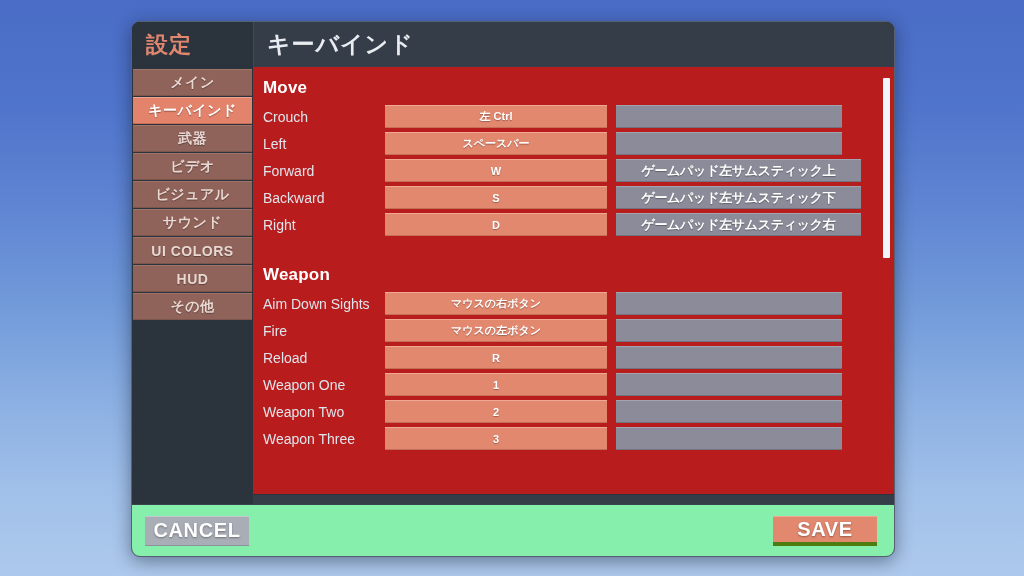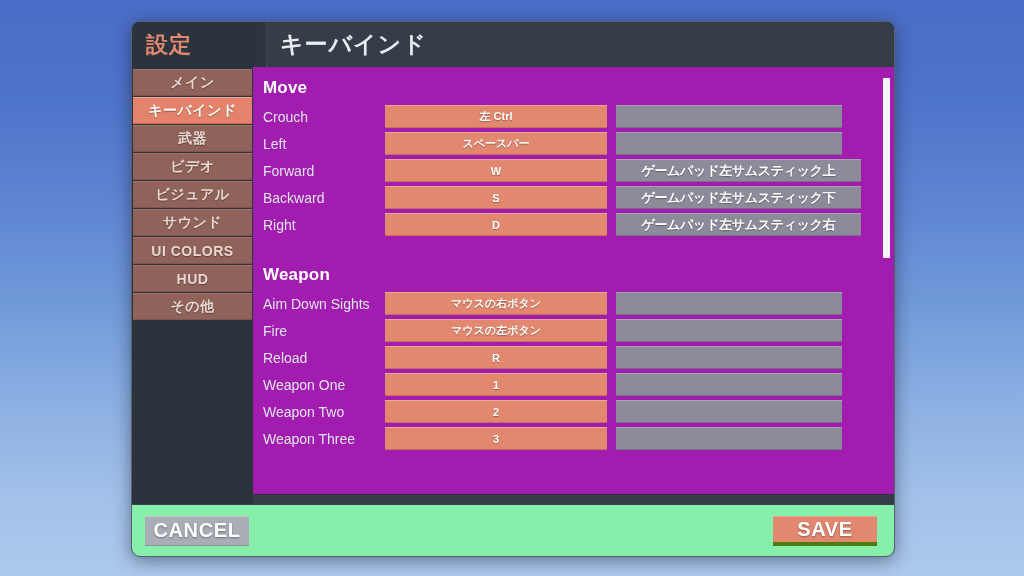--- a/index.html
+++ b/index.html
@@ -41,21 +41,20 @@
     flex-direction: column;
   }
 
   
   #titlebar {
     height: 45px;
     flex: 0 0 45px;
     display: flex;
     align-items: stretch;
     background: #2c343e;
-    gap: 13px;
   }
   #app-title {
     width: 121px;
     flex: 0 0 121px;
     display: flex;
     align-items: center;
     padding-left: 14px;
     box-sizing: border-box;
     color: #e2876f;
     font-size: 22px;
@@ -112,21 +111,21 @@
     background: #e4836b;
     color: #ffffff;
     border-top: 1px solid #f0a48f;
     border-bottom: 1px solid #c96c55;
   }
 
   
   #content-wrap {
     flex: 1;
     position: relative;
-    background: #a21caf;
+    background: #b91c1c;
     min-width: 0;
     display: flex;
     flex-direction: column;
   }
   #content-scroll {
     position: relative;
     flex: 1;
     overflow: hidden;
     padding: 11px 0 0 0;
   }

